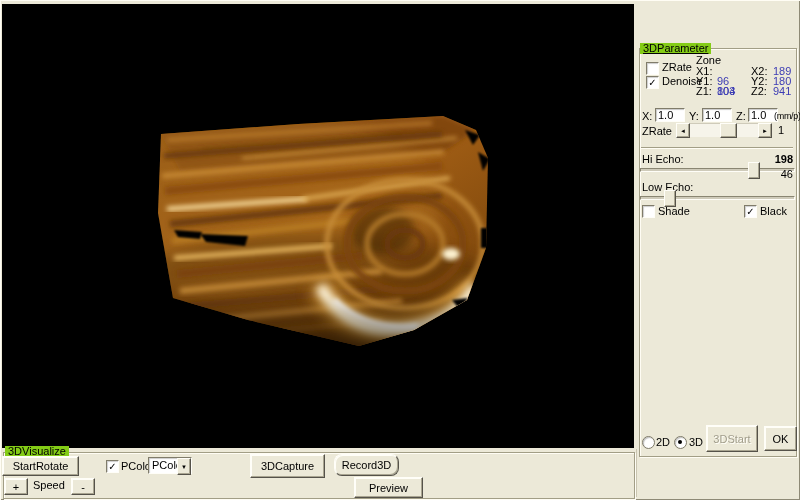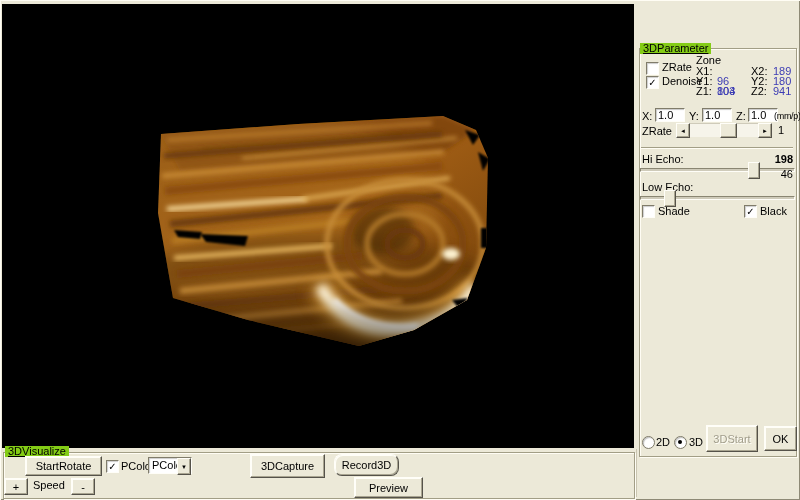--- a/index.html
+++ b/index.html
@@ -233,21 +233,21 @@
   <div class="radio" style="left:674px;top:436px;">
       <div class="dot"></div>
     </div>
   <span class="lbl" style="left:689px;top:437px;">3D</span>
   <div class="btn disabled" style="left:706px;top:425px;width:50px;height:25px;">3DStart</div>
   <div class="btn" style="left:764px;top:426px;width:31px;height:23px;">OK</div>
 
   <div class="group" style="left:3px;top:452px;width:630px;height:45px;"></div>
   <span class="glabel" style="left:5px;top:446px;">3DVisualize</span>
 
-  <div class="btn" style="left:25px;top:456px;width:75px;height:18px;">StartRotate</div>
+  <div class="btn" style="left:2px;top:456px;width:75px;height:18px;">StartRotate</div>
   <div class="btn" style="left:4px;top:478px;width:22px;height:15px;">+</div>
   <span class="lbl" style="left:33px;top:480px;">Speed</span>
   <div class="btn" style="left:71px;top:478px;width:22px;height:15px;">-</div>
 
   <div class="chk" style="left:106px;top:460px;">
     <span class="check">✓</span>
   </div>
   <span class="lbl" style="left:121px;top:461px;">PColor</span>
   <div class="combo" style="left:148px;top:457px;width:42px;height:15px;">
     <span class="ctext">PColor</span>

